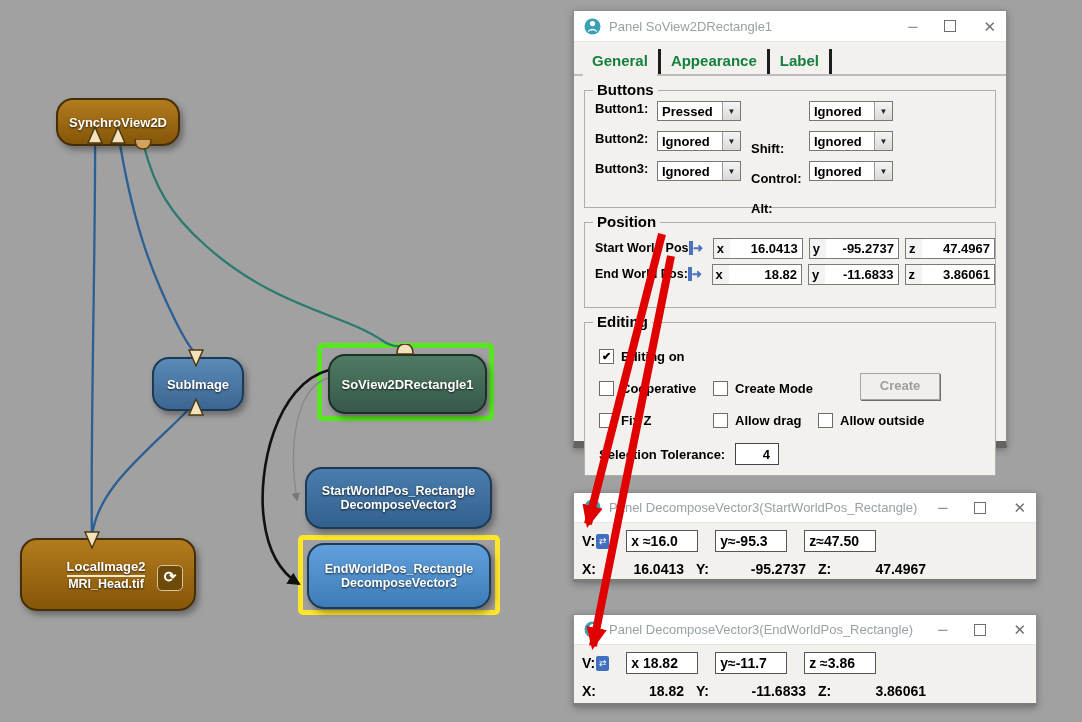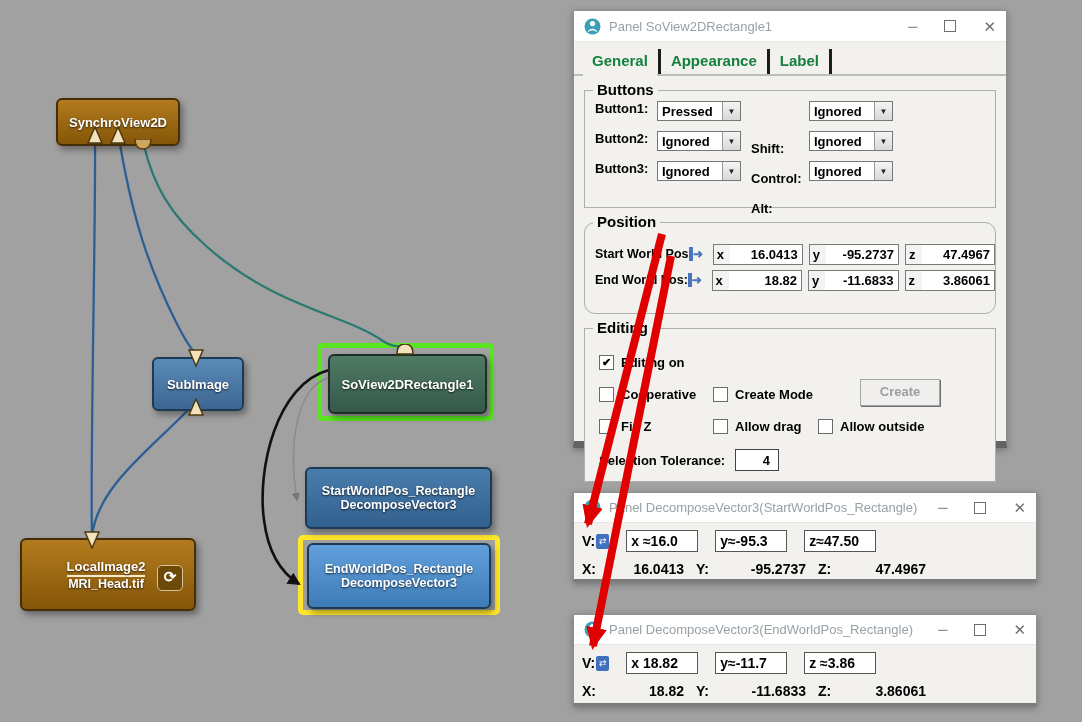--- a/index.html
+++ b/index.html
@@ -4,21 +4,21 @@
 <style>
   html,body{margin:0;padding:0;}
   body{font-family:"Liberation Sans",sans-serif;background:#a1a1a1;}
   #stage{position:relative;width:1082px;height:722px;background:#a1a1a1;overflow:hidden;}
 
   
   .edges{position:absolute;left:0;top:0;z-index:2;pointer-events:none;}
   .frame{position:absolute;border-radius:5px;z-index:1;}
   .frame-green{border:5px solid #58e620;}
   .frame-yellow{border:5px solid #ffe62a;}
-  .node{position:absolute;z-index:3;border-radius:6px;display:flex;flex-direction:column;
+  .node{position:absolute;z-index:3;border-radius:17px;display:flex;flex-direction:column;
         align-items:center;justify-content:center;color:#fff;font-weight:bold;font-size:13px;
         text-shadow:0 1px 2px rgba(0,0,0,.75);box-shadow:3px 4px 6px rgba(0,0,0,.35);}
   .node .l2{font-size:12.5px;}
   .node-brown{background:linear-gradient(#b27b1e,#855608);border:2px solid #452e05;}
   .node-blue{background:linear-gradient(#5a8ab8,#3c6691);border:2px solid #1d3a54;}
   .node-green{background:linear-gradient(#4f7a64,#36594a);border:2px solid #1e3026;}
   .node-blued{background:linear-gradient(#4a7dad,#32608e);border:2px solid #1d3a54;}
   .node-bluel{background:linear-gradient(#61a0dc,#3e7cb8);border:2px solid #1d3a54;}
   .conn{position:absolute;z-index:4;pointer-events:auto;}
   .uline{border-bottom:2px solid #f5ead0;padding-bottom:1px;}
@@ -217,21 +217,21 @@
             <span class="carrow">▼</span>
           </span>
         <span class="blab2">Alt:</span>
         <span class="combo">
             <span class="ctext">Ignored</span>
             <span class="carrow">▼</span>
           </span>
       </div>
     </div>
 
-    <div class="group" style="height:72px;padding-top:18px;border-radius:11px;">
+    <div class="group" style="height:72px;padding-top:12px;">
       <span class="gtitle">Position</span>
       <div class="prow">
         <span class="plab">Start World Pos:</span>
         <span class="cicon">➜</span>
         <span class="vbox">
             <span class="axis">x</span>
             <span class="num">16.0413</span>
           </span>
         <span class="vbox">
             <span class="axis">y</span>

